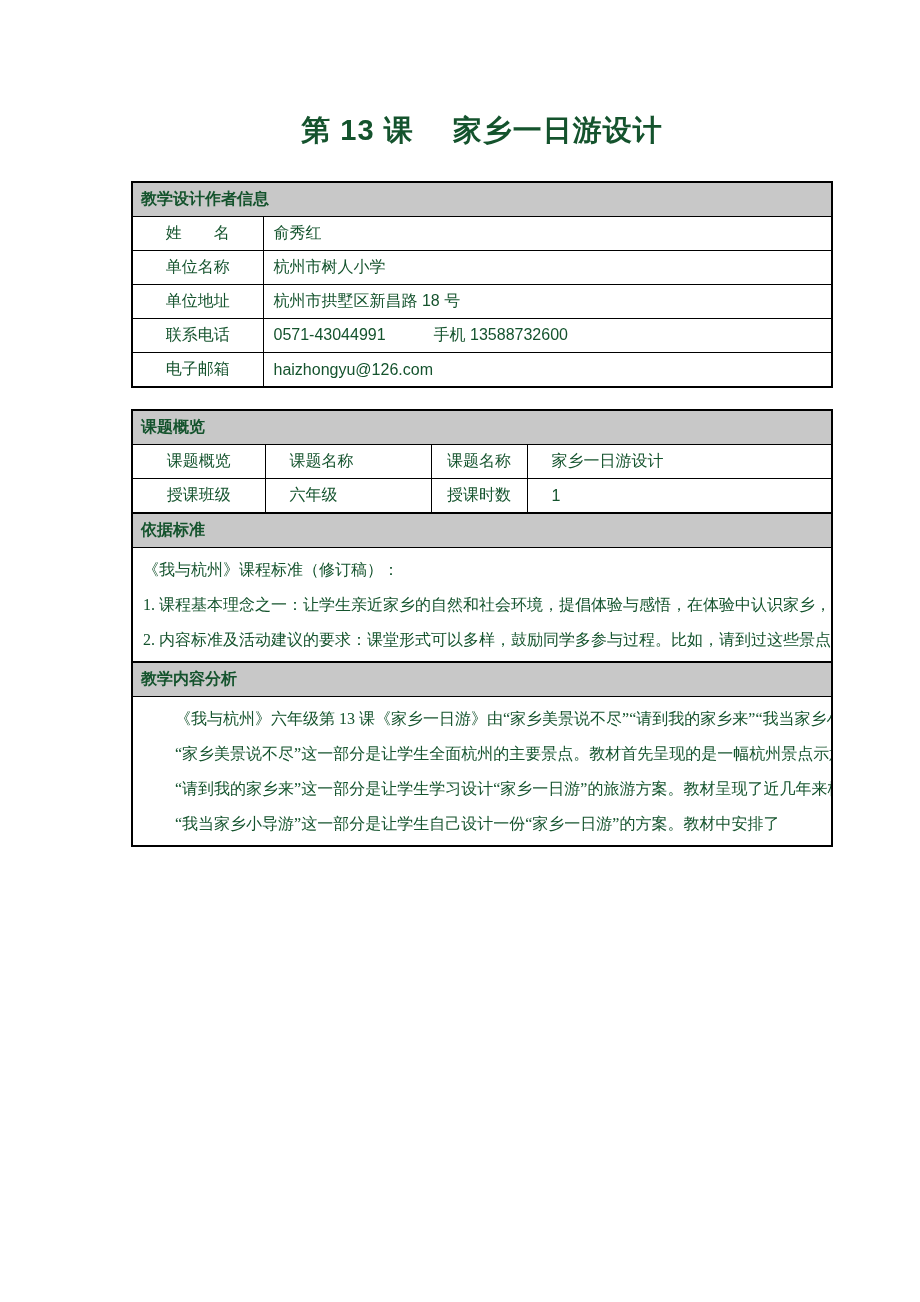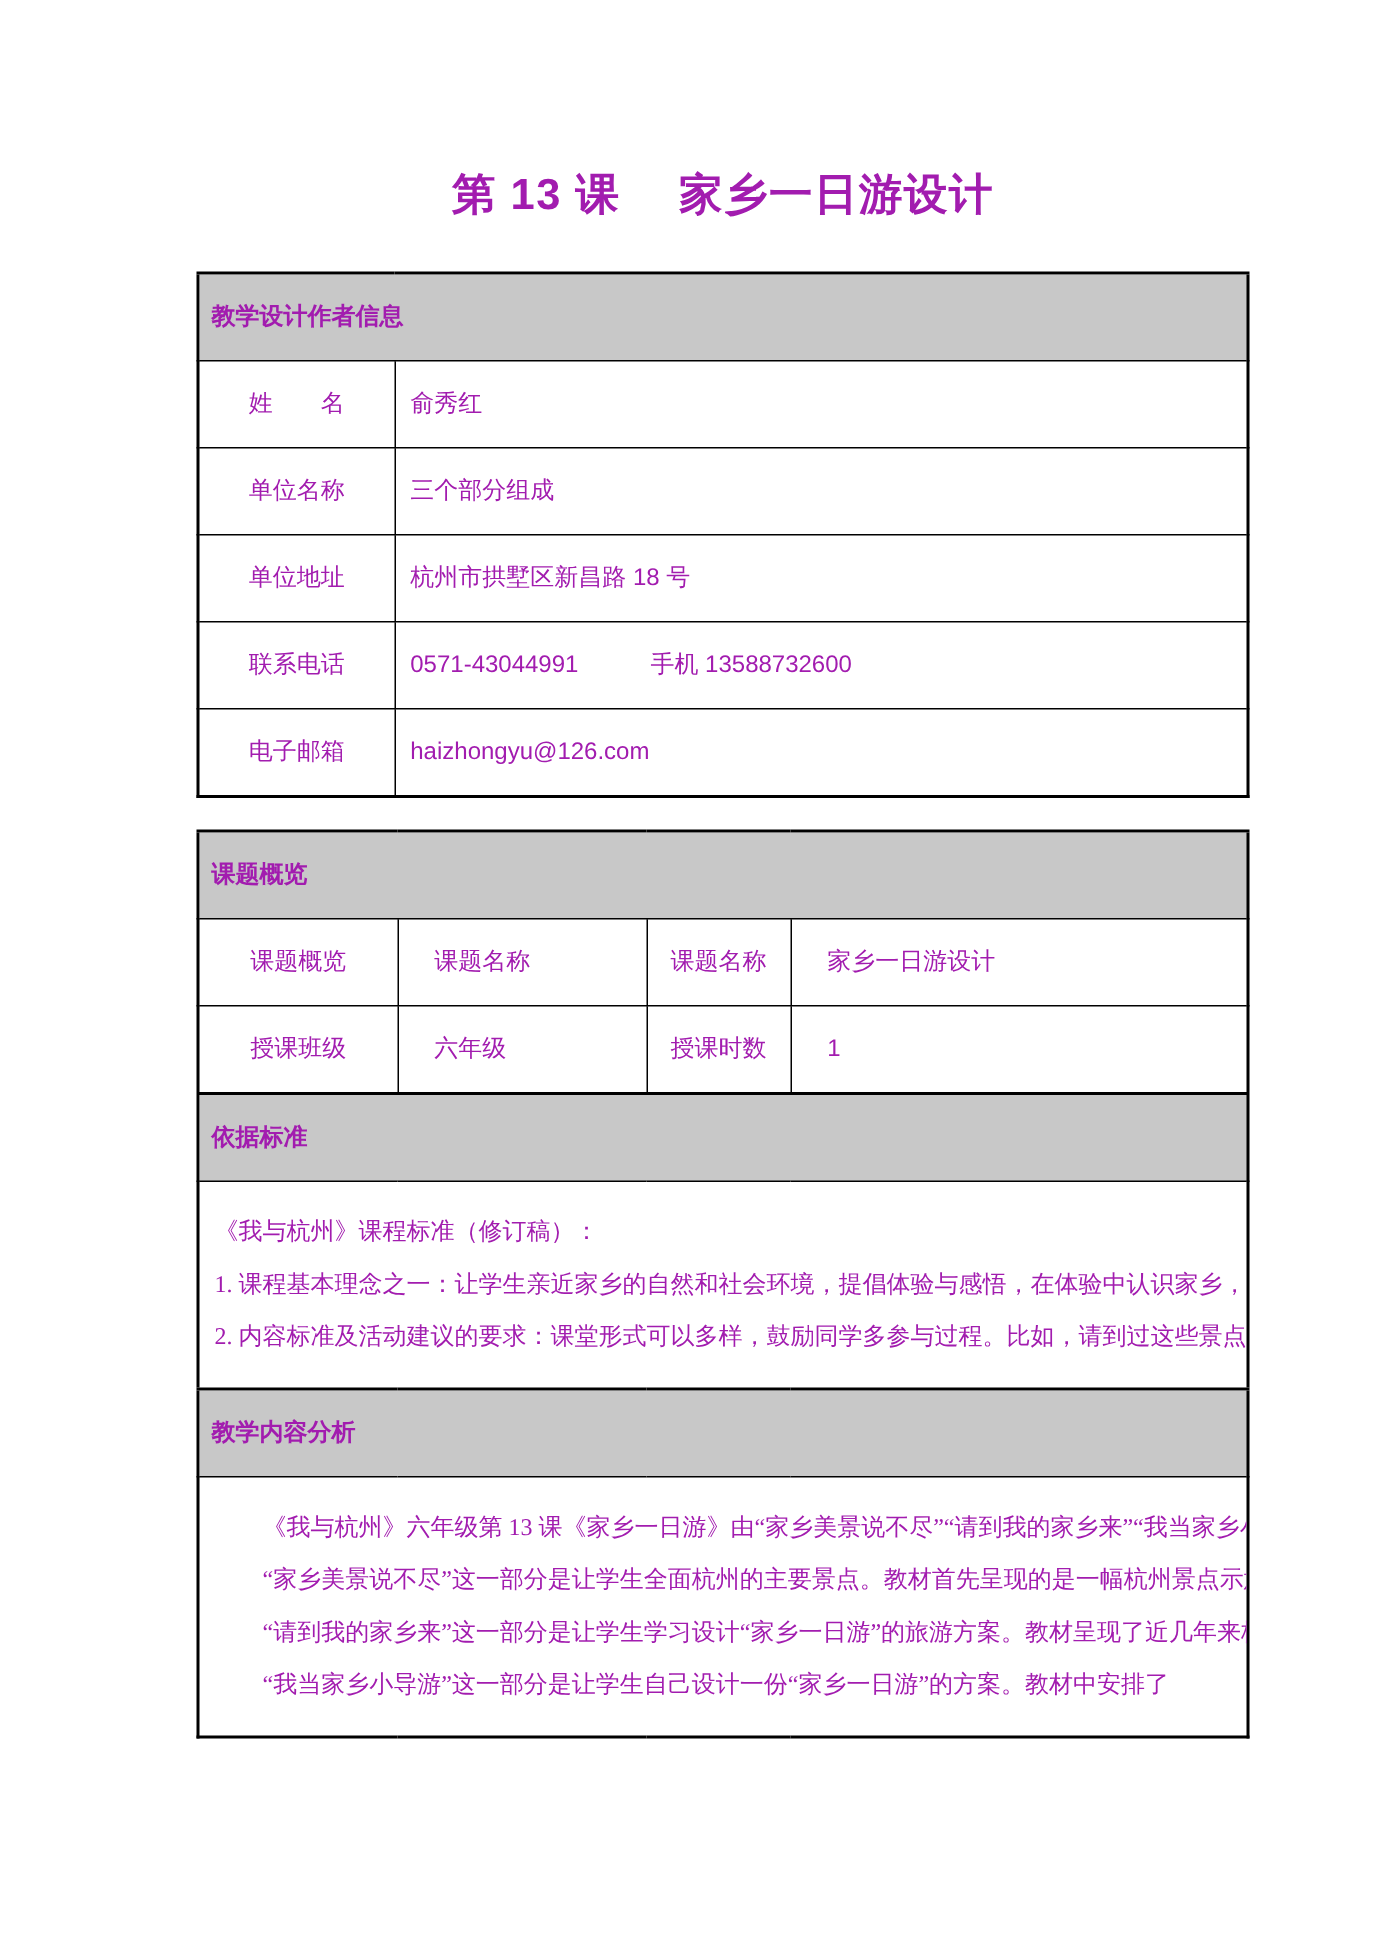--- a/index.html
+++ b/index.html
@@ -1,21 +1,21 @@
 <!DOCTYPE html>
 <html lang="zh"><head>
 <meta charset="utf-8">
 <style>
   html, body { margin: 0; padding: 0; background: #ffffff; }
   .page {
     position: relative;
     width: 920px;
     height: 1302px;
     background: #ffffff;
-    color: #a21caf;
+    color: #14532d;
     font-family: "Liberation Serif", "DejaVu Serif", serif;
     overflow: hidden;
   }
   .content { margin-left: 131px; width: 702px; }
 
   .doc-title {
     margin: 0;
     padding-top: 110px;
     text-align: center;
     font-family: "Liberation Sans", "DejaVu Sans", sans-serif;
@@ -31,21 +31,21 @@
     table-layout: fixed;
     width: 702px;
     border: 2px solid #000;
     font-size: 16px;
   }
   .author-tbl { margin-top: 31px; }
   .topic-tbl  { margin-top: 21px; }
 
   table.doc-tbl td {
     border: 1px solid #000;
-    padding: 16px 10px;
+    padding: 4px 10px;
     height: 25px;
     vertical-align: middle;
     overflow: hidden;
     white-space: nowrap;
   }
   tr.hdr-row td {
     background: #c8c8c8;
     border-top: 2px solid #000;
     border-bottom: 1px solid #000;
     font-family: "Liberation Sans", "DejaVu Sans", sans-serif;
@@ -91,21 +91,21 @@
       <tbody>
           <tr class="hdr-row">
         <td colspan="2">教学设计作者信息</td>
       </tr>
       <tr>
         <td class="lbl">姓　　名</td>
         <td class="val">俞秀红</td>
       </tr>
       <tr>
         <td class="lbl">单位名称</td>
-        <td class="val">三个部分组成</td>
+        <td class="val">杭州市树人小学</td>
       </tr>
       <tr>
         <td class="lbl">单位地址</td>
         <td class="val">杭州市拱墅区新昌路 18 号</td>
       </tr>
       <tr>
         <td class="lbl">联系电话</td>
         <td class="val">0571-43044991　　　手机 13588732600</td>
       </tr>
       <tr>

